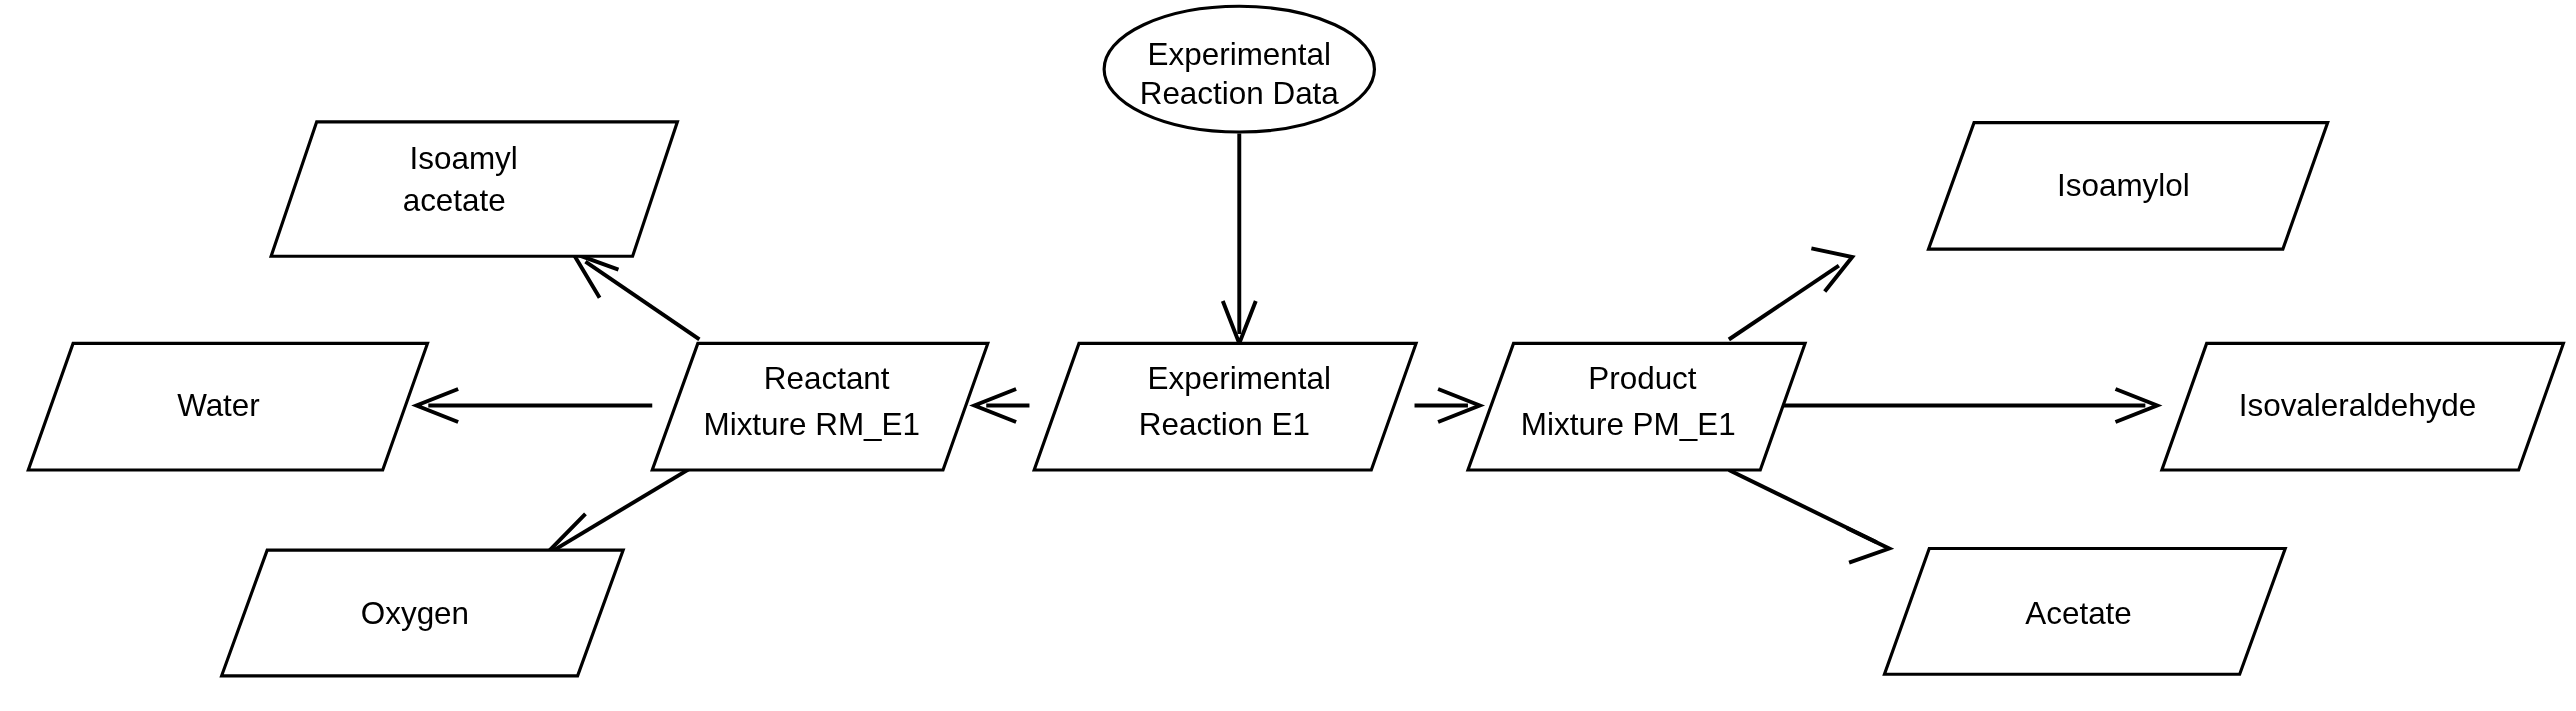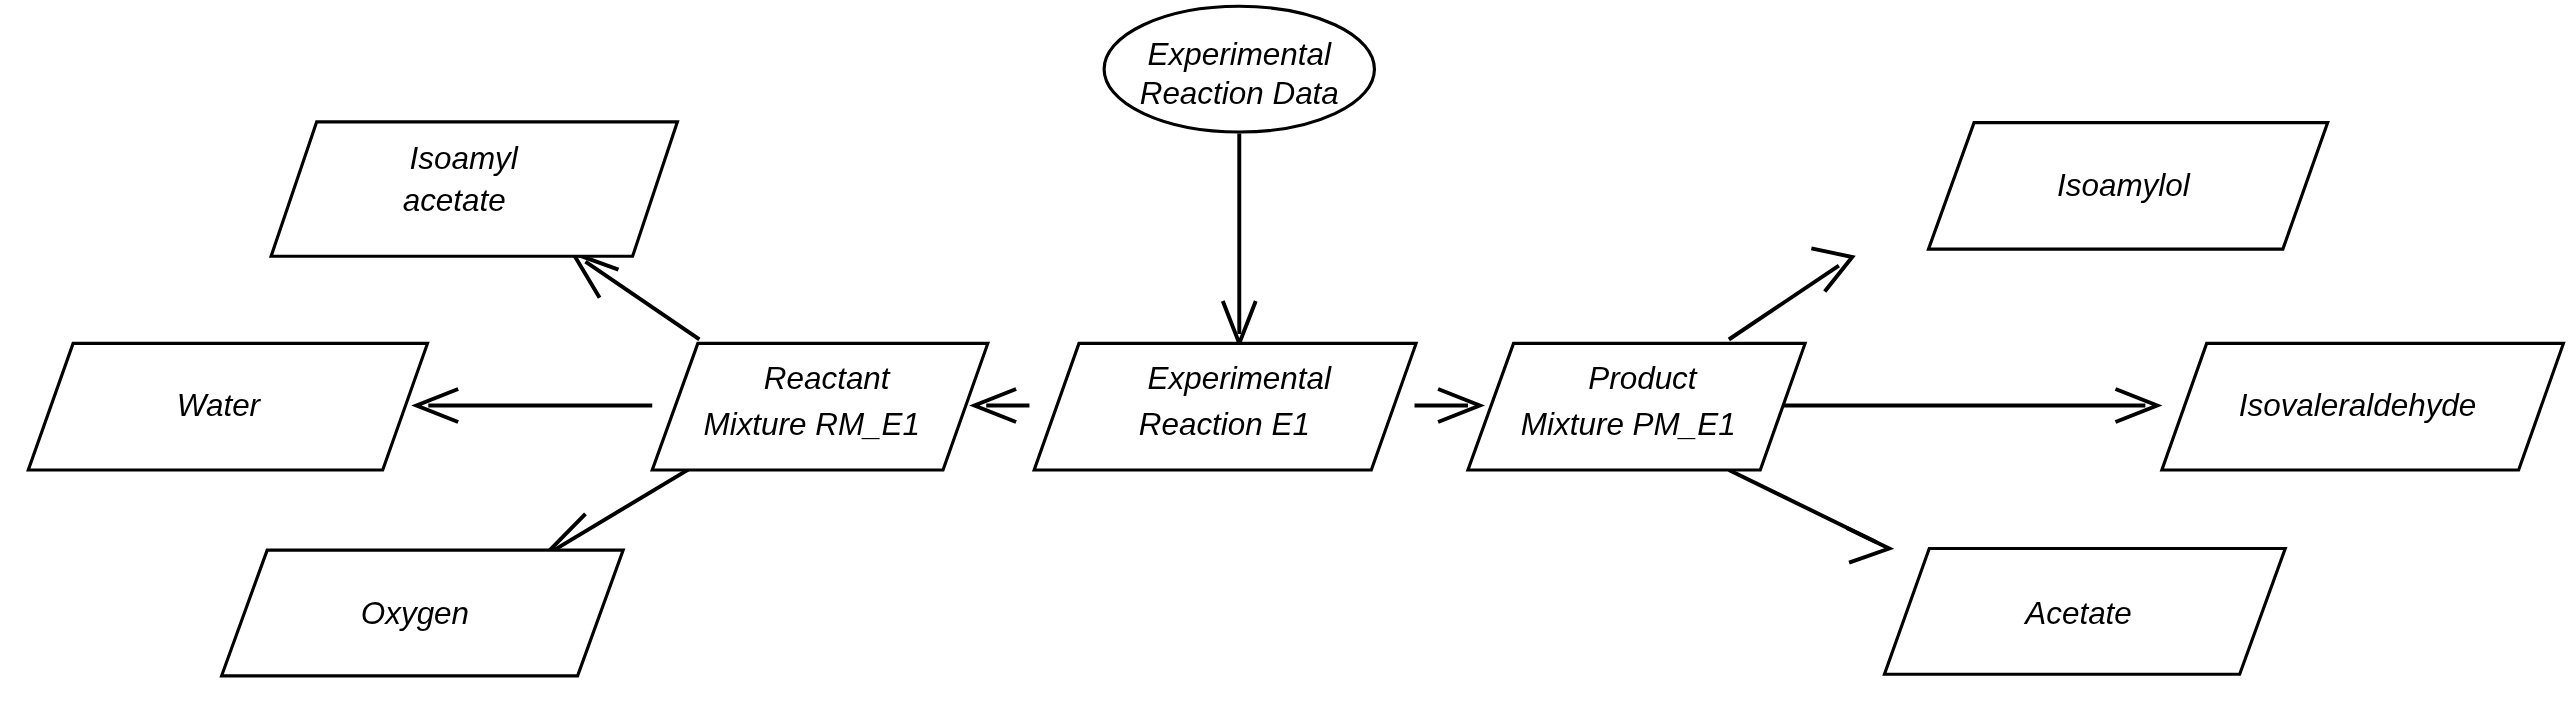--- a/index.html
+++ b/index.html
@@ -9,21 +9,20 @@
   }
   body {
     font-family: "Liberation Sans", sans-serif;
   }
   #diagram-root {
     position: relative;
     width: 2576px;
     height: 712px;
     background: #ffffff;
     overflow: hidden;
-    font-style: italic;
   }
   svg#flow {
     display: block;
     width: 2576px;
     height: 712px;
   }
   .node-shape {
     fill: #ffffff;
     stroke: #000000;
     stroke-width: 4;

